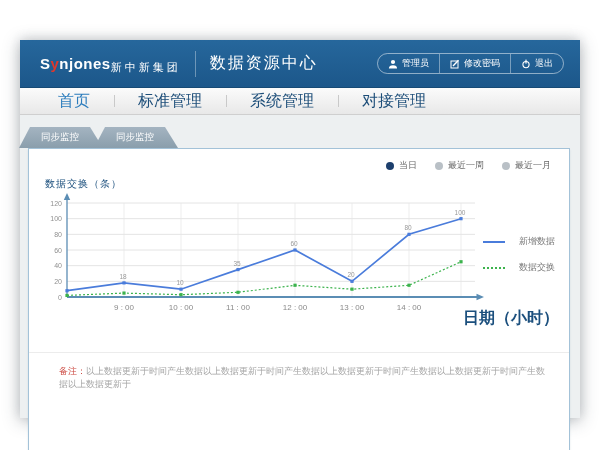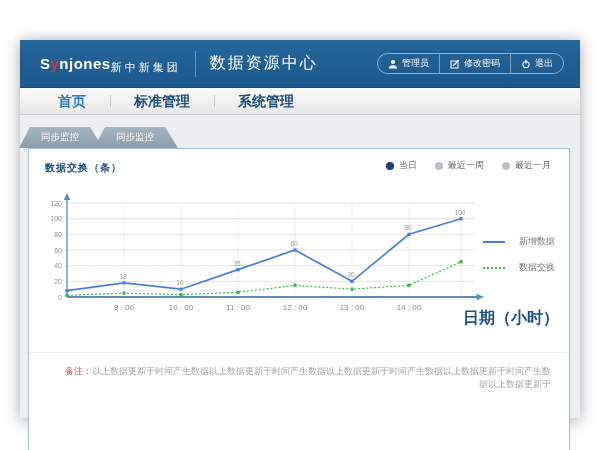--- a/index.html
+++ b/index.html
@@ -14,51 +14,51 @@
   .company { color:#fff; font-size:11px; font-weight:normal; letter-spacing:3px; margin-top:8px; }
   .header-divider { width:1px; height:26px; background:rgba(255,255,255,0.35); margin:0 14px; }
   .app-title { color:#fff; font-size:16px; letter-spacing:2px; }
   .header-actions { margin-left:auto; margin-right:16px; display:flex; align-items:stretch; border:1px solid rgba(255,255,255,0.5); border-radius:11px; height:21px; overflow:hidden; }
   .header-action { display:flex; align-items:center; gap:4px; padding:0 10px; color:#fff; font-size:9px; cursor:pointer; }
   .header-action + .header-action { border-left:1px solid rgba(255,255,255,0.4); }
   .header-action svg { display:block; }
 
   
   .nav-bar { height:27px; background:linear-gradient(180deg,#fbfbfb,#e8e8e8); border-bottom:1px solid #cfcfcf; display:flex; align-items:center; padding-left:14px; }
-  .nav-item { padding:0 24px; font-size:14px; font-weight:bold; color:#1d4e79; line-height:26px; cursor:pointer; position:relative; }
+  .nav-item { padding:0 24px; font-size:16px; font-weight:normal; color:#1d4e79; line-height:26px; cursor:pointer; position:relative; }
   .nav-item + .nav-item::before { content:""; position:absolute; left:0; top:7px; height:12px; width:1px; background:#c9c9c9; }
   .nav-item.active { color:#2d7dbd; }
 
   
   .content { position:relative; height:302px; }
   .tab-row { position:absolute; left:8px; top:12px; display:flex; height:21px; z-index:2; }
   .tab { height:21px; color:#fff; font-size:9.5px; display:flex; align-items:center; gap:5px; padding:0 24px 0 12px; cursor:pointer; clip-path:polygon(0 0, calc(100% - 13px) 0, 100% 100%, 0 100%); }
   .tab.active { background:linear-gradient(180deg,#1d608f,#154f7c); font-weight:bold; z-index:3; }
   .tab.inactive { background:linear-gradient(180deg,#a4b4c1,#8a9eac); margin-left:-9px; clip-path:polygon(11px 0, calc(100% - 13px) 0, 100% 100%, 0 100%); padding-left:22px; }
   .tab.inactive.t2 { z-index:2; }
   .tab.inactive.t3 { z-index:1; }
 
   .panel { position:absolute; left:8px; top:33px; width:542px; height:340px; background:#fff; border:1px solid #a3c2d8; box-shadow:0 2px 2px rgba(140,165,185,0.25); }
 
   .radio-group { position:absolute; top:10px; right:18px; display:flex; gap:18px; align-items:center; }
   .radio-option { display:flex; align-items:center; cursor:pointer; }
   .radio-dot { width:8px; height:8px; border-radius:50%; background:#b9c0c6; }
   .radio-option.selected .radio-dot { background:#1d3f6d; }
   .radio-label { font-size:9px; color:#666; margin-left:5px; }
 
-  .y-axis-title { position:absolute; left:16px; top:12px; font-size:10px; font-weight:bold; color:#1b4f7d; letter-spacing:1px; }
+  .y-axis-title { position:absolute; left:16px; top:28px; font-size:10px; font-weight:normal; color:#1b4f7d; letter-spacing:1px; }
   .x-axis-title { position:absolute; left:434px; top:159px; font-size:16px; font-weight:bold; color:#1b4f7d; }
   #chart-svg { position:absolute; left:6px; top:42px; }
 
   .chart-legend { position:absolute; right:14px; top:86px; }
   .legend-item { display:flex; align-items:center; gap:14px; margin-bottom:13px; font-size:9px; color:#777; }
   .legend-line { width:22px; height:0; border-top:2px solid #4a7cdb; }
   .legend-line.dotted { border-top-style:dotted; border-top-color:#3cb34d; }
 
-  .note-row { position:absolute; left:0; right:0; top:203px; border-top:1px solid #ececec; padding:12px 18px 0 30px; font-size:9px; color:#a5a5a5; line-height:1.4;text-align:right; }
+  .note-row { position:absolute; left:0; right:0; top:203px; border-top:1px solid #ececec; padding:12px 18px 0 30px; font-size:9px; color:#a5a5a5; line-height:1.4; }
   .note-label { color:#cc4a42; }
 </style>
 </head>
 <body>
 
 <div class="app-window">
 
   <div class="app-header">
     <div class="logo">
       <div class="brand"><span>S</span><span class="accent">y</span><span>njones</span></div>
@@ -94,20 +94,21 @@
           </span>
           <span>退出</span>
         </div>
       </div>
   </div>
 
   <div class="nav-bar" id="nav-bar">
       <div class="nav-item active">首页</div>
       <div class="nav-item">标准管理</div>
       <div class="nav-item">系统管理</div>
+      <div class="nav-item">对接管理</div>
     </div>
 
   <div class="content">
     <div class="tab-row" id="tab-row">
         <div class="tab inactive t2">
           <span>同步监控</span>
         </div>
         <div class="tab inactive t3">
           <span>同步监控</span>
         </div>

